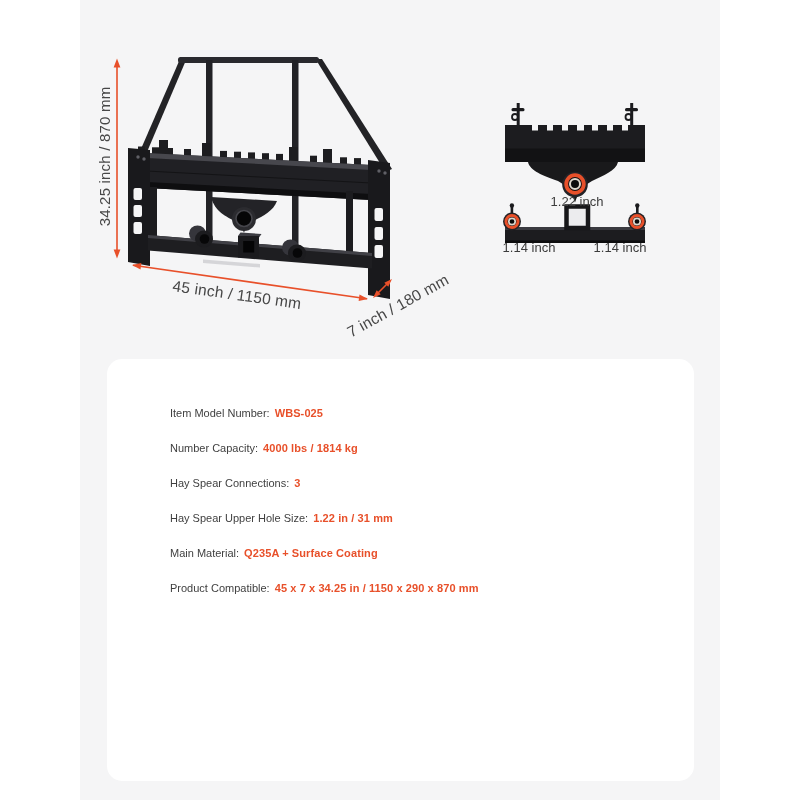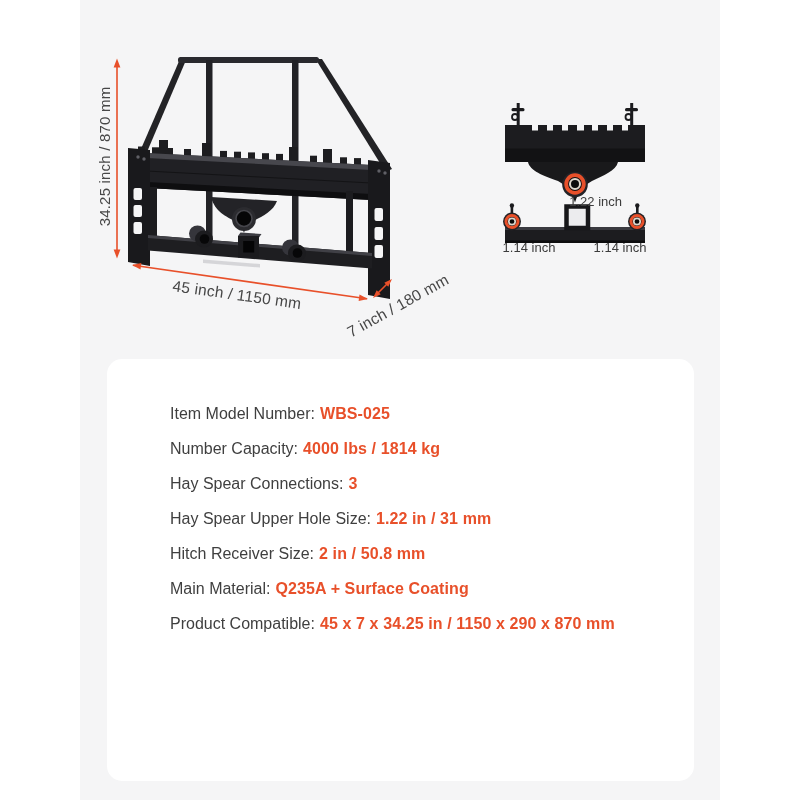--- a/index.html
+++ b/index.html
@@ -19,30 +19,30 @@
     font-size:15.5px;letter-spacing:.2px;
   }
   #height-label{left:19px;top:148px;width:170px;font-size:15px;transform:rotate(-90deg);}
   #width-label{left:122px;top:286px;width:230px;transform:rotate(8deg);}
   #depth-label{left:313px;top:297px;width:170px;transform:rotate(-29deg);}
 
   .hole-label{
     position:absolute;color:#3c3c3c;white-space:nowrap;text-align:center;
     font-size:13px;width:90px;
   }
-  #upper-hole-label{left:532px;top:194px;text-align:right;}
+  #upper-hole-label{left:532px;top:194px;}
   #lower-hole-left-label{left:484px;top:240px;}
   #lower-hole-right-label{left:575px;top:240px;}
 
   .spec-card{
     position:absolute;left:107px;top:359px;width:587px;height:422px;
     background:#ffffff;border-radius:15px;box-sizing:border-box;
     padding:37px 30px 0 63px;
   }
-  .spec-row{height:35px;line-height:35px;font-size:16px;white-space:nowrap;}
+  .spec-row{height:35px;line-height:35px;font-size:11px;white-space:nowrap;}
   .spec-label{color:#3f3f3f;}
   .spec-value{color:#e8502a;font-weight:700;margin-left:5px;letter-spacing:.1px;}
 </style>
 </head>
 <body>
 
 <div class="panel"></div>
 
 <svg id="front-view-svg" width="330" height="300" viewBox="0 0 330 300" xmlns="http://www.w3.org/2000/svg">
 
@@ -197,21 +197,18 @@
   <div class="spec-row">
     <span class="spec-label">Number Capacity:</span><span class="spec-value">4000 lbs / 1814 kg</span>
   </div>
   <div class="spec-row">
     <span class="spec-label">Hay Spear Connections:</span><span class="spec-value">3</span>
   </div>
   <div class="spec-row">
     <span class="spec-label">Hay Spear Upper Hole Size:</span><span class="spec-value">1.22 in / 31 mm</span>
   </div>
   <div class="spec-row">
-    <span class="spec-label">Hitch Receiver Size:</span><span class="spec-value">2 in / 50.8 mm</span>
-  </div>
-  <div class="spec-row">
     <span class="spec-label">Main Material:</span><span class="spec-value">Q235A + Surface Coating</span>
   </div>
   <div class="spec-row">
     <span class="spec-label">Product Compatible:</span><span class="spec-value">45 x 7 x 34.25 in / 1150 x 290 x 870 mm</span>
   </div>
 </div>
 
 </body></html>

